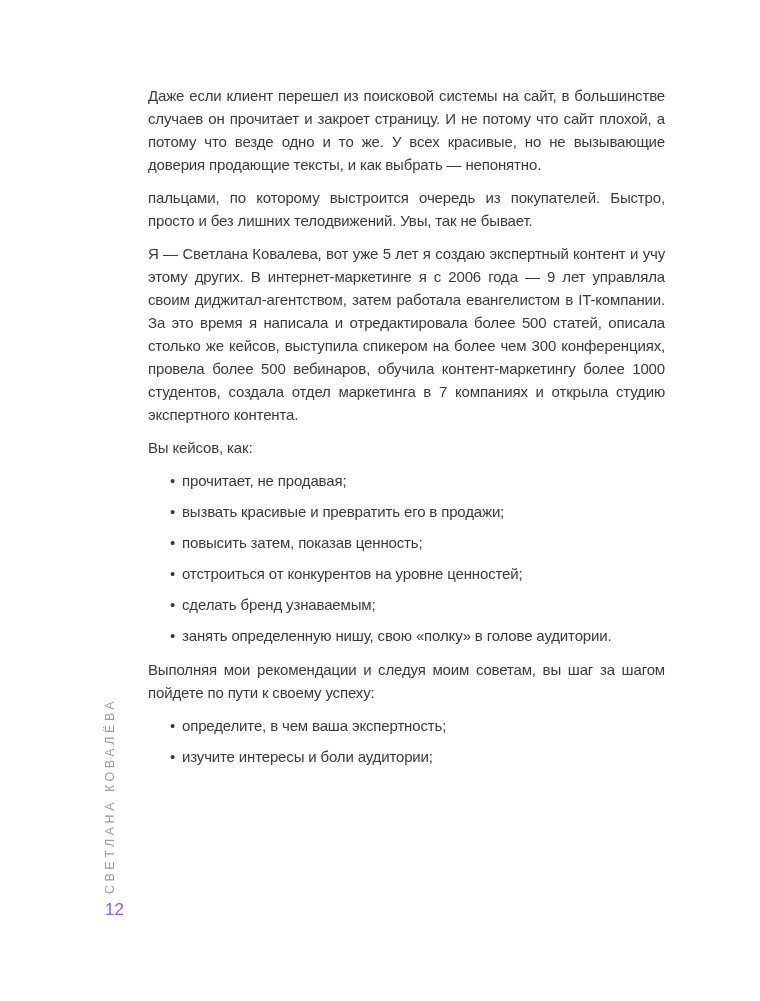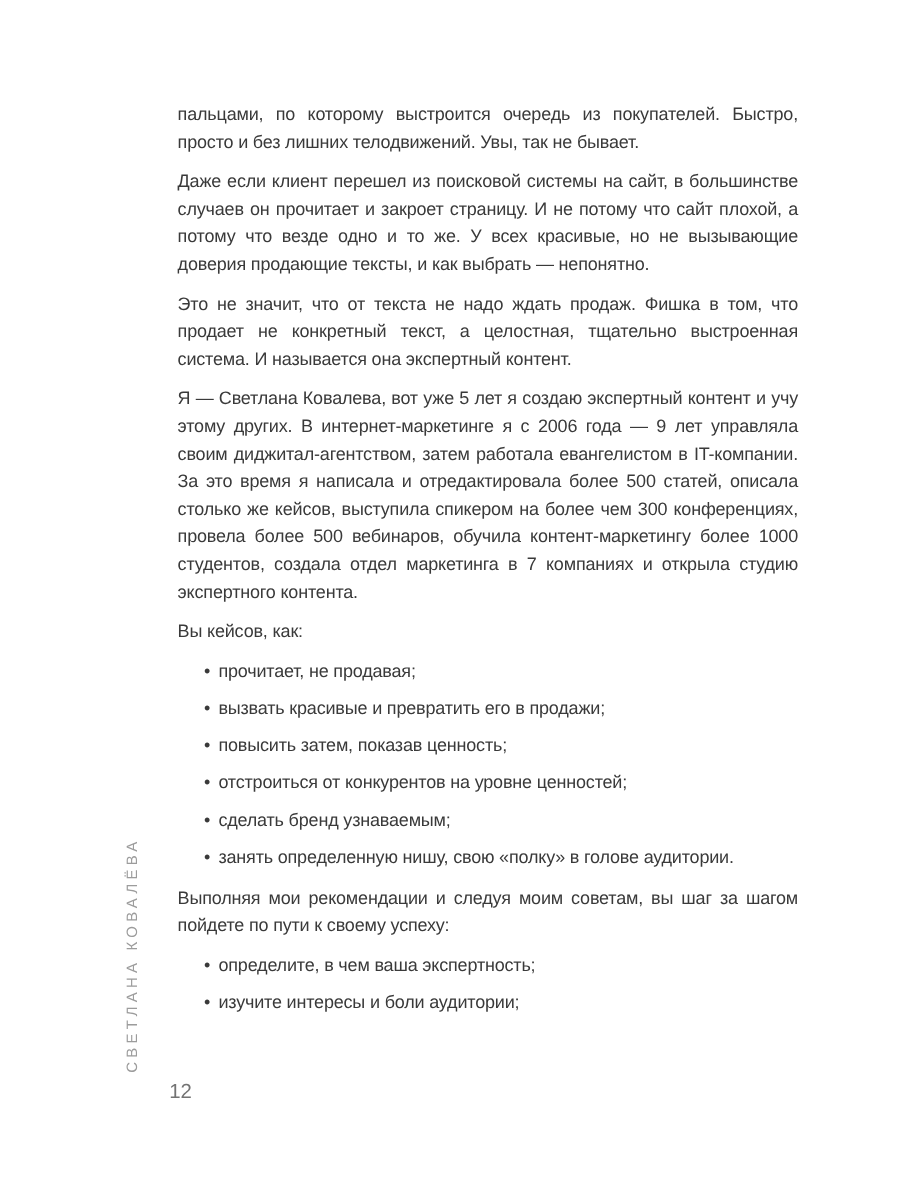--- a/index.html
+++ b/index.html
@@ -51,36 +51,34 @@
     font-weight: 500;
     letter-spacing: 3.5px;
     color: #9c9c9c;
     white-space: nowrap;
   }
   .page-number {
     position: absolute;
     left: 105px;
     top: 900px;
     font-size: 17px;
-    color: #737373;
-    margin-left: 36px;
+    color: #8b5cf6;
   }
 </style>
 </head>
 <body>
 
 <div class="book-page">
 
   <div class="side-label">СВЕТЛАНА КОВАЛЁВА</div>
 
   <div class="text-col">
 
+    <p>Даже если клиент перешел из поисковой системы на сайт, в большинстве случаев он прочитает и закроет страницу. И не потому что сайт плохой, а потому что везде одно и то же. У всех красивые, но не вызывающие доверия продающие тексты, и как выбрать — непонятно.</p>
     <p>пальцами, по которому выстроится очередь из покупателей. Быстро, просто и без лишних телодвижений. Увы, так не бывает.</p>
-    <p>Даже если клиент перешел из поисковой системы на сайт, в большинстве случаев он прочитает и закроет страницу. И не потому что сайт плохой, а потому что везде одно и то же. У всех красивые, но не вызывающие доверия продающие тексты, и как выбрать — непонятно.</p>
-    <p>Это не значит, что от текста не надо ждать продаж. Фишка в том, что продает не конкретный текст, а целостная, тщательно выстроенная система. И называется она экспертный контент.</p>
     <p>Я — Светлана Ковалева, вот уже 5 лет я создаю экспертный контент и учу этому других. В интернет-маркетинге я с 2006 года — 9 лет управляла своим диджитал-агентством, затем работала евангелистом в IT-компании. За это время я написала и отредактировала более 500 статей, описала столько же кейсов, выступила спикером на более чем 300 конференциях, провела более 500 вебинаров, обучила контент-маркетингу более 1000 студентов, создала отдел маркетинга в 7 компаниях и открыла студию экспертного контента.</p>
     <p>Вы кейсов, как:</p>
 
     <ul class="blist">
       <li>
         <span class="marker">•</span>
         <span>прочитает, не продавая;</span>
       </li>
       <li>
         <span class="marker">•</span>

